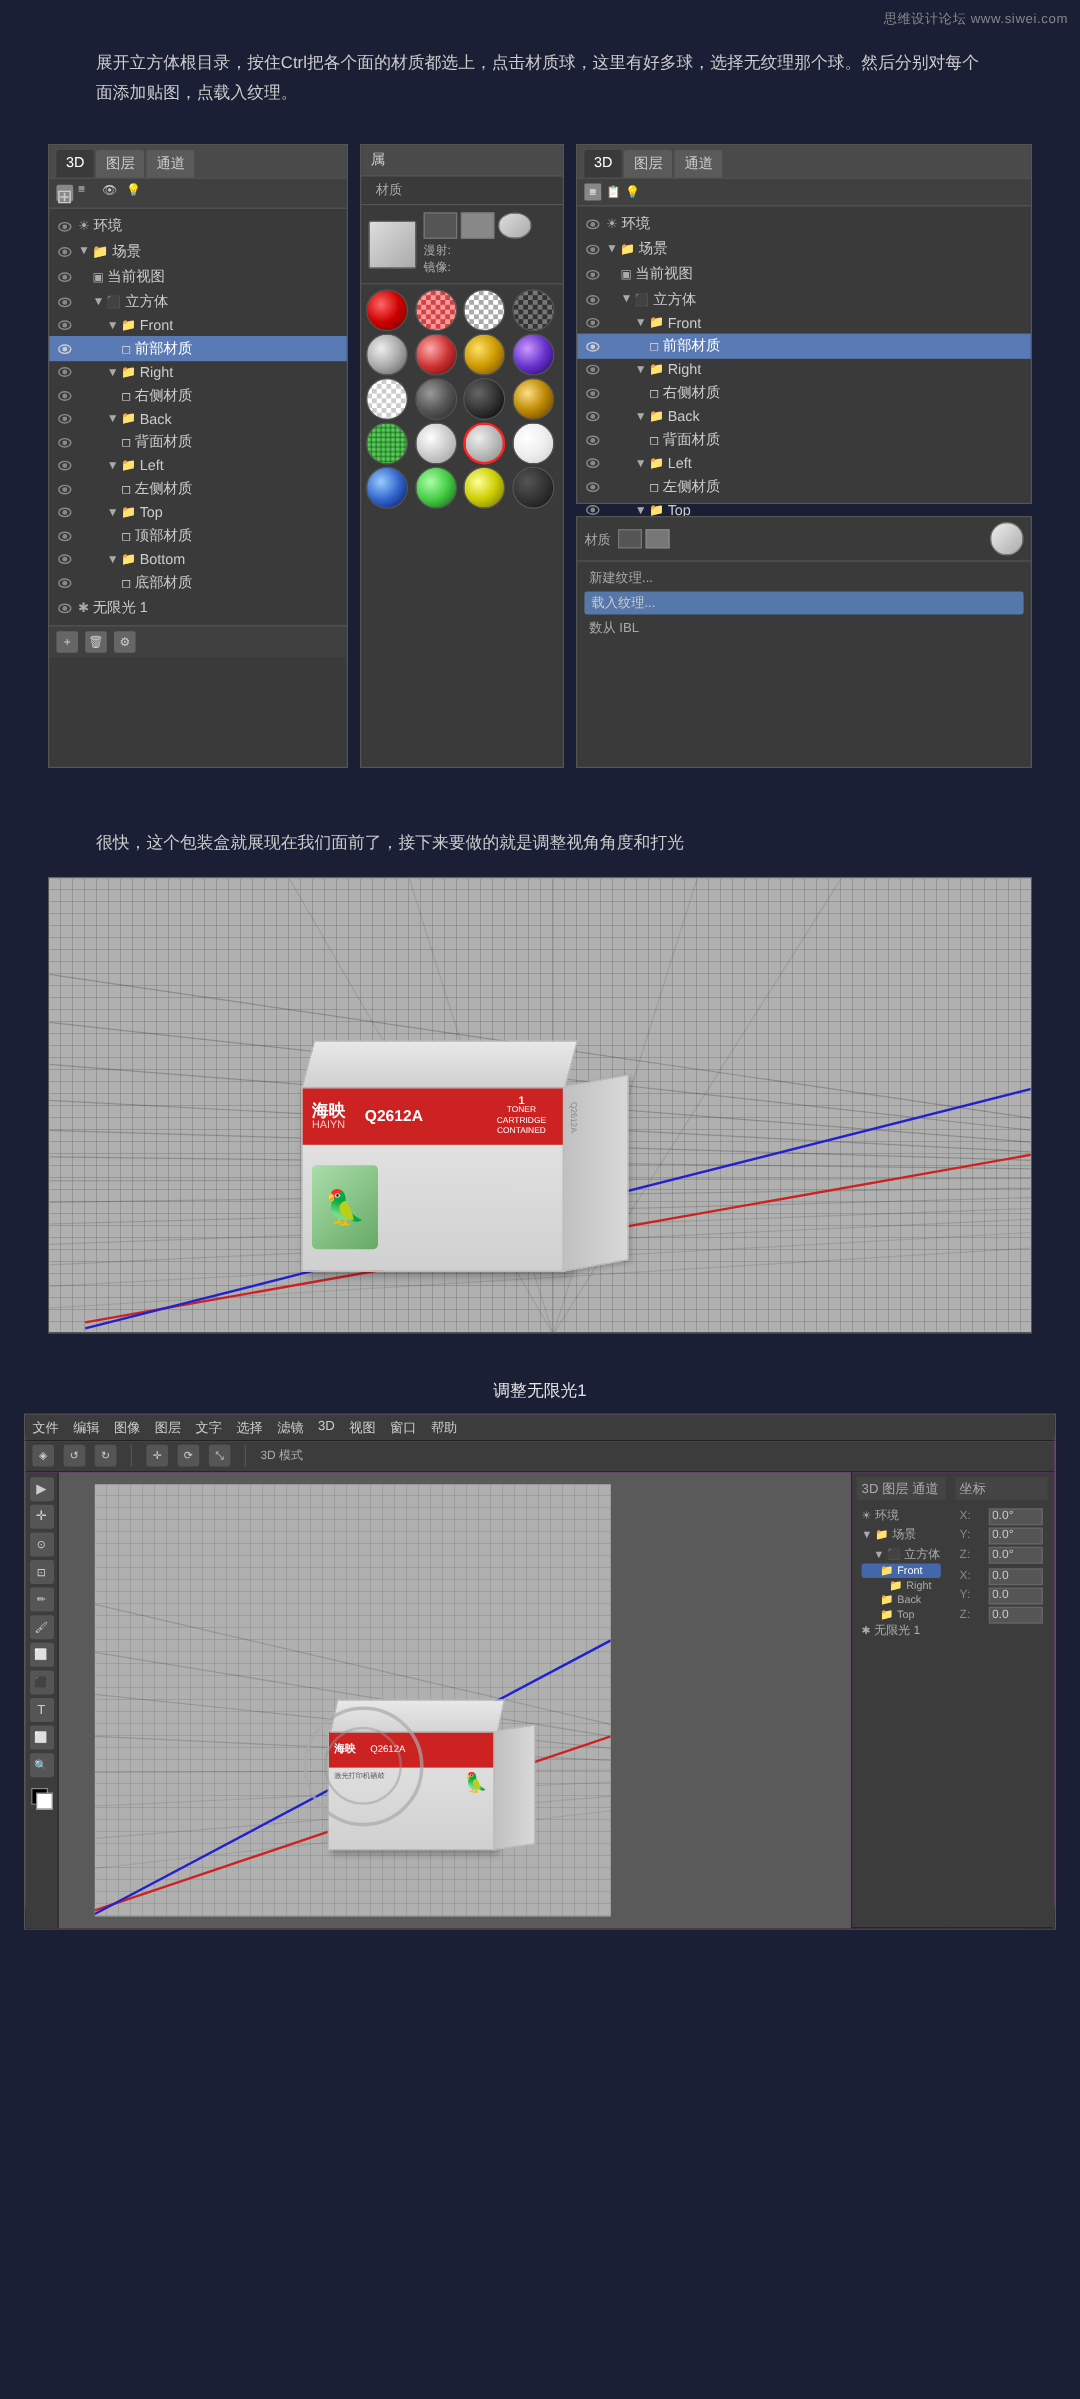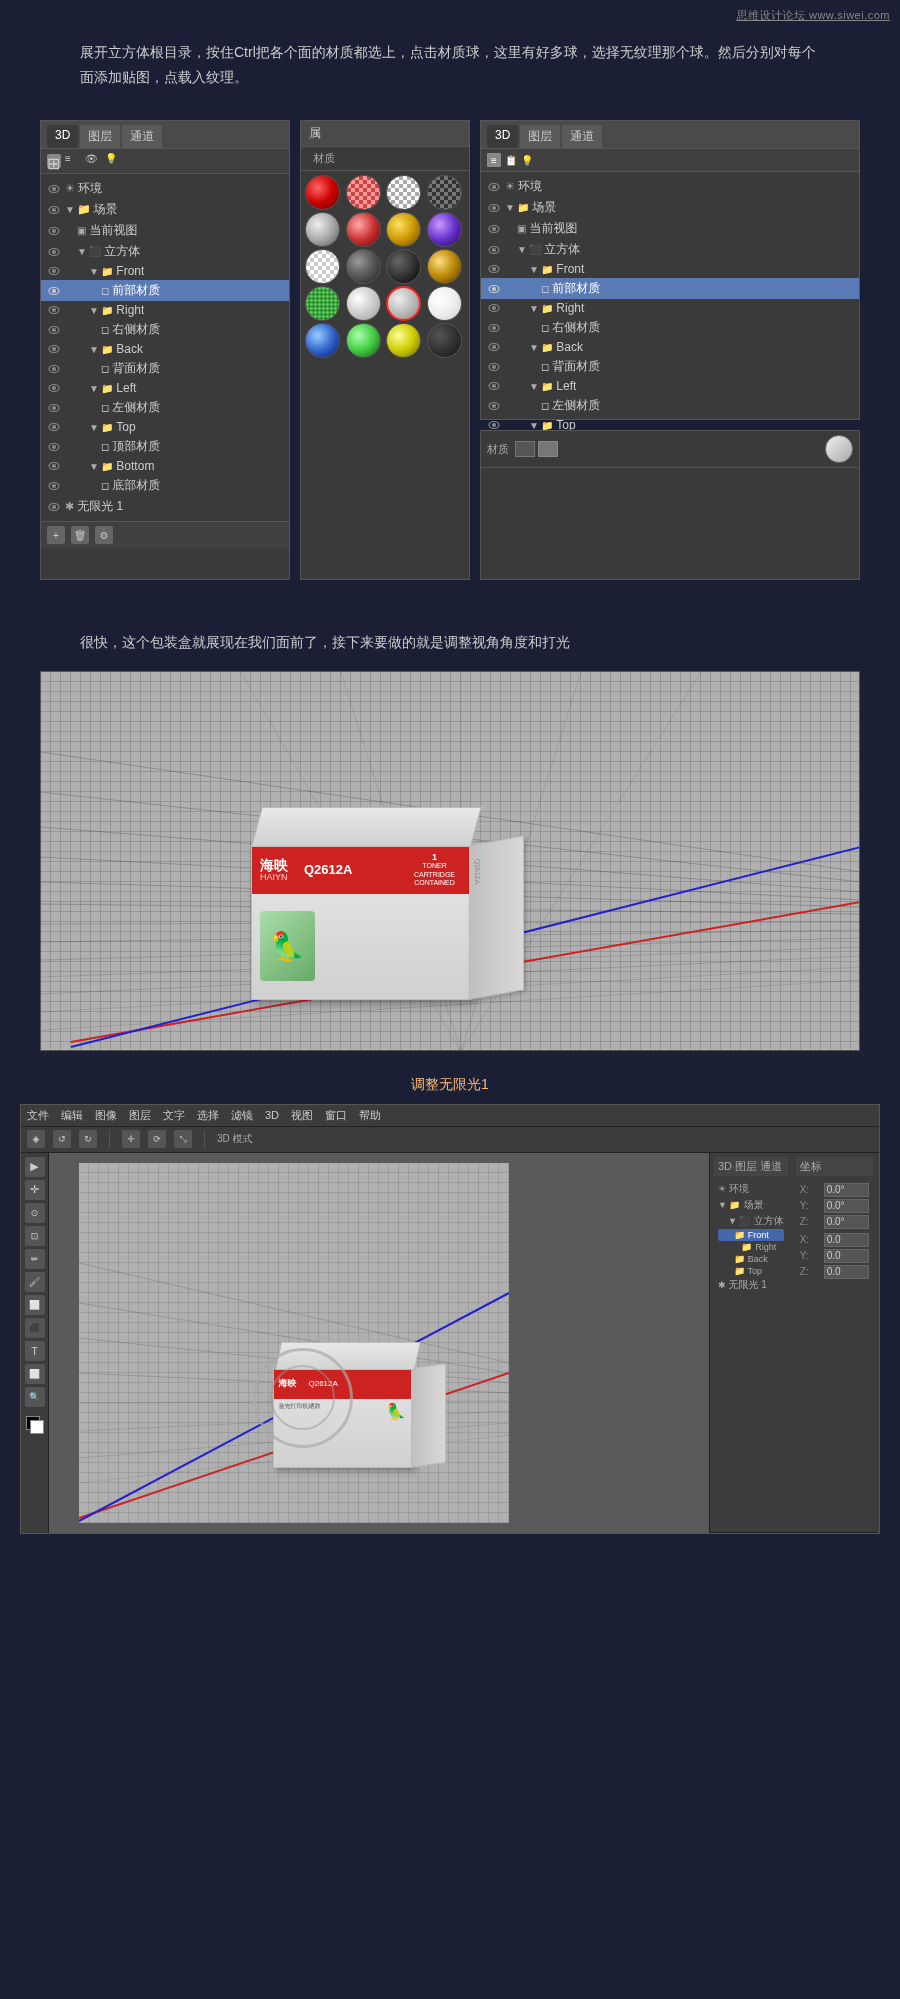--- a/index.html
+++ b/index.html
@@ -12,21 +12,20 @@
       overflow-x: hidden;
     }
 
     .watermark {
       position: absolute;
       top: 8px;
       right: 10px;
       font-size: 11px;
       color: #888;
       letter-spacing: 0.5px;
-      text-decoration: underline;
     }
 
     
     .intro-text {
       padding: 40px 80px 30px 80px;
       font-size: 14px;
       color: #ccc;
       line-height: 1.8;
     }
 
@@ -225,21 +224,22 @@
         #b0b0b0;
       position: absolute;
       top: 0; left: 0;
     }
 
     
     .section-heading {
       text-align: center;
       padding: 25px 0 10px 0;
       font-size: 14px;
-      color: #fdba74;
+      color: #e5e5e5;
+      margin-top: 14px;
     }
 
     
     .bottom-screenshot {
       margin: 0 20px;
       background: #2a2a2a;
       border: 1px solid #555;
       height: 430px;
       position: relative;
       overflow: hidden;
@@ -728,20 +728,36 @@
       <div class="bottom-btn">⚙</div>
     </div>
   </div>
 
   <div class="panel-material">
     <div class="material-header">
       <span>属</span>
     </div>
     <div style="padding:4px 6px; border-bottom:1px solid #555; font-size:11px; color:#aaa;">
       &nbsp;&nbsp;<span>材质</span>
+    </div>
+    <div class="material-preview-row">
+      <div class="material-preview-box" style="background: linear-gradient(135deg, #ddd, #aaa); border-radius:2px;"></div>
+      <div>
+        <div style="display:flex; gap:3px; margin-bottom:3px;">
+          <div style="width:28px; height:22px; background:#555; border:1px solid #777;"></div>
+          <div style="width:28px; height:22px; background:#888; border:1px solid #777;"></div>
+          <div style="width:28px; height:22px; background:linear-gradient(135deg,#ddd,#aaa); border-radius:50%; border:1px solid #777;"></div>
+        </div>
+        <div style="font-size:10px; color:#aaa;">
+          <span>漫射:</span>
+        </div>
+        <div style="font-size:10px; color:#aaa;">
+          <span>镜像:</span>
+        </div>
+      </div>
     </div>
 
     <div class="material-grid">
       <div class="material-ball ball-red"></div>
       <div class="material-ball" style="background:repeating-conic-gradient(#cc4444 0% 25%,#ff9999 0% 50%) 0 0/8px 8px;"></div>
       <div class="material-ball" style="background:repeating-conic-gradient(#aaa 0% 25%,#fff 0% 50%) 0 0/8px 8px;"></div>
       <div class="material-ball" style="background:repeating-conic-gradient(#333 0% 25%,#777 0% 50%) 0 0/8px 8px;"></div>
       <div class="material-ball ball-steel"></div>
       <div class="material-ball" style="background:radial-gradient(circle at 35% 35%,#ffaaaa,#cc3333,#660000);"></div>
       <div class="material-ball ball-gold"></div>
@@ -942,20 +958,31 @@
     <div class="panel-props-small">
       <div style="padding:4px 6px; border-bottom:1px solid #555; font-size:11px; color:#aaa; display:flex; align-items:center; gap:6px;">
         <span>材质</span>
         <div style="display:flex; gap:3px;">
           <div style="width:20px;height:16px;background:#555;border:1px solid #777;"></div>
           <div style="width:20px;height:16px;background:#777;border:1px solid #888;"></div>
         </div>
         <div style="width:28px;height:28px;background:linear-gradient(135deg,#eee,#aaa);border-radius:50%;border:1px solid #777;margin-left:auto;"></div>
       </div>
 
+      <div style="padding:4px 6px;">
+        <div style="padding:2px 4px; font-size:11px; color:#aaa; cursor:pointer; margin-bottom:2px;">
+          <span>新建纹理...</span>
+        </div>
+        <div style="padding:2px 6px; font-size:11px; color:#ccc; cursor:pointer; background:#5577aa; margin-bottom:2px; border-radius:2px;">
+          <span>载入纹理...</span>
+        </div>
+        <div style="padding:2px 4px; font-size:11px; color:#aaa; cursor:pointer; margin-bottom:2px;">
+          <span>数从 IBL</span>
+        </div>
+      </div>
     </div>
   </div>
 </div>
 
 <div class="section-text">
   <span>很快，这个包装盒就展现在我们面前了，接下来要做的就是调整视角角度和打光</span>
 </div>
 
 <div class="render-preview">
   <div class="render-bg"></div>

